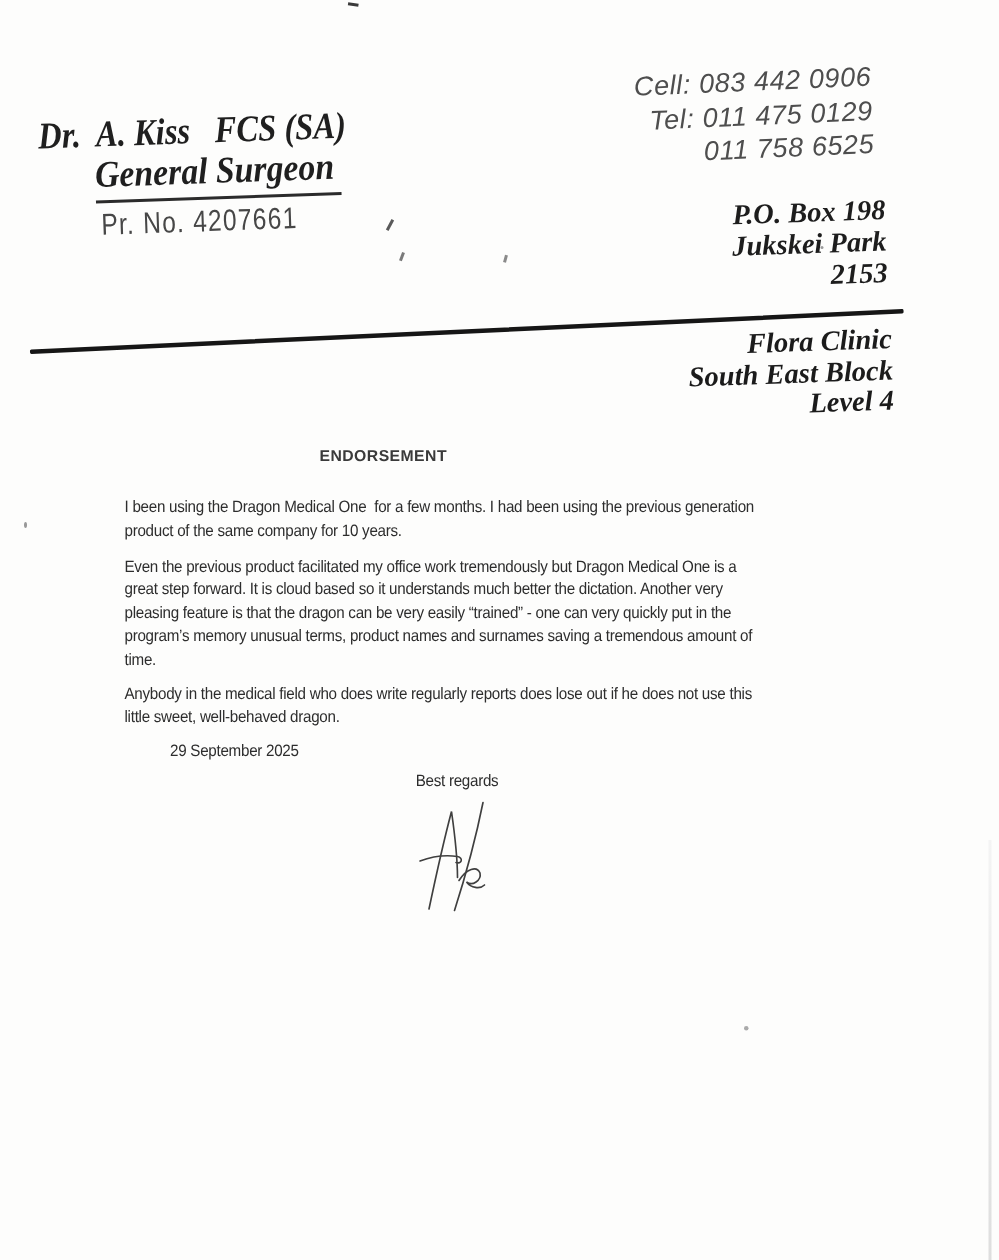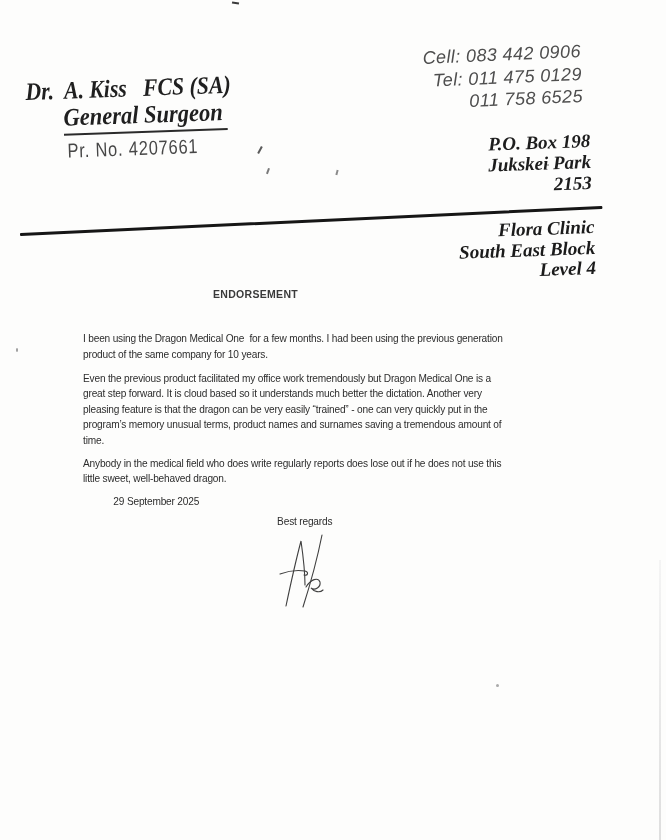--- a/index.html
+++ b/index.html
@@ -54,21 +54,21 @@
   }
   
   .clinic{
     position:absolute;top:217px;right:72px;text-align:right;
     transform:rotate(-2deg);transform-origin:right top;
     font-family:"Liberation Serif",serif;font-style:italic;font-weight:bold;
     font-size:19px;line-height:20.5px;color:#1b1b1b;white-space:nowrap;
   }
   
   .heading{
-    position:absolute;left:213px;top:288px;
+    position:absolute;left:213px;top:298px;
     font-size:10.5px;font-weight:bold;letter-spacing:0.3px;color:#3a3a3a;
   }
   
   .body{
     position:absolute;left:83px;top:331px;
     font-size:11px;line-height:15.6px;letter-spacing:-0.2px;color:#2d2d2d;
     transform:scaleX(0.92);transform-origin:left top;
   }
   .para{margin:0 0 8.5px 0;}
   .para.p2{margin-bottom:7px;}

